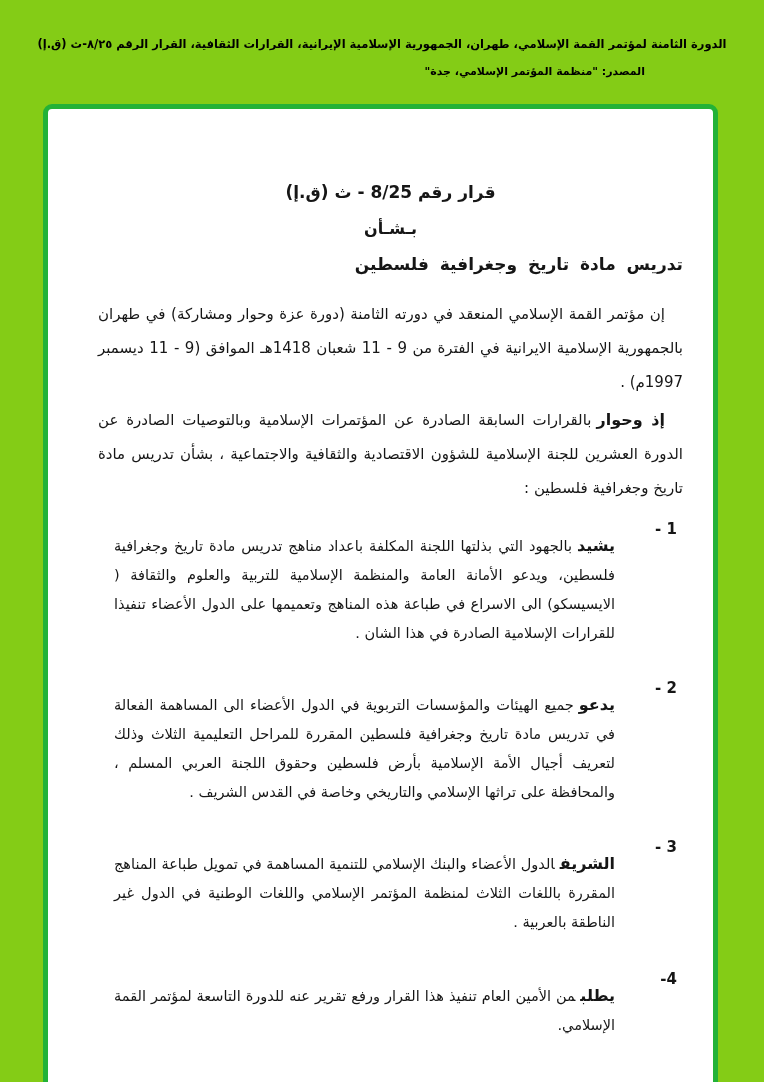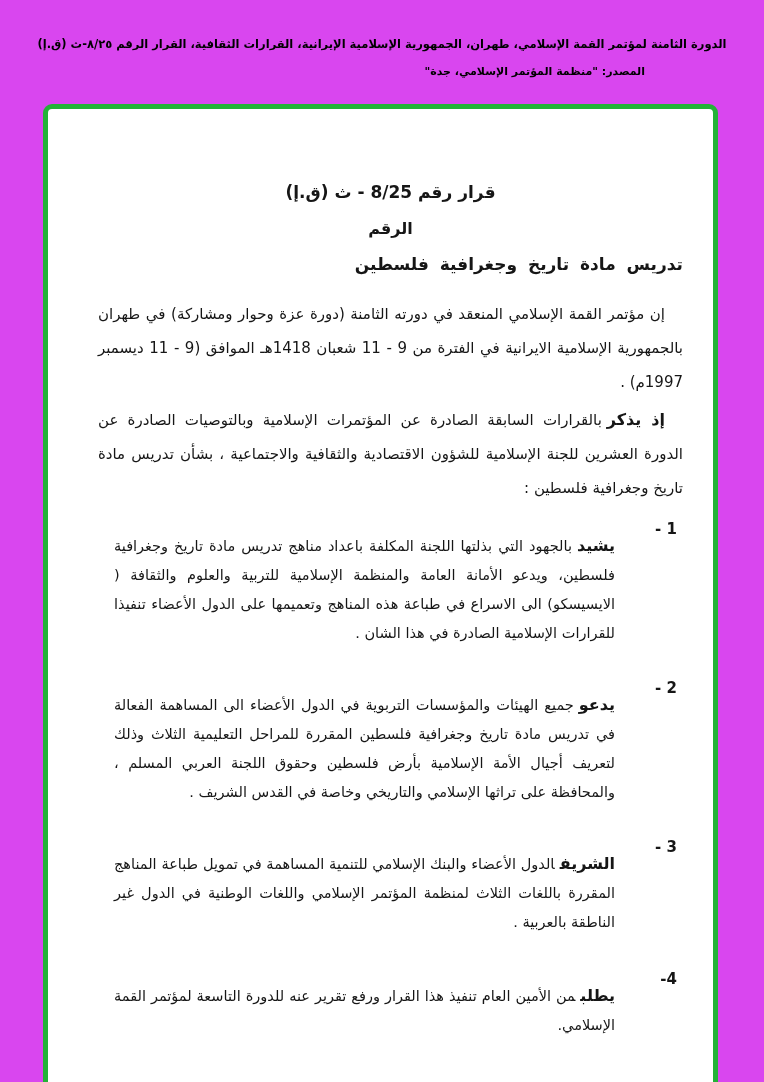--- a/index.html
+++ b/index.html
@@ -3,21 +3,21 @@
 <meta charset="utf-8">
 <style>
   :root { --green: #23b237; --ink: #161616; }
   * { box-sizing: border-box; }
   html, body { margin: 0; padding: 0; background: #ffffff; }
   .page {
     position: relative;
     width: 764px;
     height: 1082px;
     margin: 0 auto;
-    background: #d946ef;
+    background: #84cc16;
     direction: rtl;
     font-family: "DejaVu Sans", sans-serif;
     color: var(--ink);
     overflow: hidden;
   }
   .hdr-citation {
     position: absolute;
     top: 37px; right: 0; left: 0;
     text-align: center;
     font-size: 11.5px;
@@ -116,27 +116,27 @@
 
   <div class="hdr-citation">الدورة الثامنة لمؤتمر القمة الإسلامي، طهران، الجمهورية الإسلامية الإيرانية، القرارات الثقافية، القرار الرقم ٨/٢٥-ث (ق.إ)</div>
 
   <div class="hdr-source">المصدر:  "منظمة المؤتمر الإسلامي، جدة"</div>
 
   <div class="frame">
     <div class="doc-content">
 
       <div class="title">قرار رقم 8/25 - ث (ق.إ)</div>
 
-      <div class="subtitle">الرقم</div>
+      <div class="subtitle">بـشـأن</div>
 
       <div class="subject">تدريس مادة تاريخ وجغرافية فلسطين</div>
 
       <p class="para"><span>إن مؤتمر القمة الإسلامي المنعقد في دورته الثامنة (دورة عزة وحوار ومشاركة) في طهران بالجمهورية الإسلامية الايرانية في الفترة من 9 - 11 شعبان 1418هـ الموافق (9 - 11 ديسمبر 1997م) .</span></p>
 
-      <p class="para second"><span class="lead">إذ يذكر</span><span>بالقرارات السابقة الصادرة عن المؤتمرات الإسلامية وبالتوصيات الصادرة عن الدورة العشرين للجنة الإسلامية للشؤون الاقتصادية والثقافية والاجتماعية ، بشأن تدريس مادة تاريخ وجغرافية فلسطين :</span></p>
+      <p class="para second"><span class="lead">إذ وحوار</span><span>بالقرارات السابقة الصادرة عن المؤتمرات الإسلامية وبالتوصيات الصادرة عن الدورة العشرين للجنة الإسلامية للشؤون الاقتصادية والثقافية والاجتماعية ، بشأن تدريس مادة تاريخ وجغرافية فلسطين :</span></p>
 
       <div class="items">
 
         <div class="item i1">
           <div class="item-num">1 -</div>
           <p class="item-text"><span class="lead">يشيد</span><span>بالجهود التي بذلتها اللجنة المكلفة باعداد مناهج تدريس مادة تاريخ وجغرافية فلسطين، ويدعو الأمانة العامة والمنظمة الإسلامية للتربية والعلوم والثقافة ( الايسيسكو) الى الاسراع في طباعة هذه المناهج وتعميمها على الدول الأعضاء تنفيذا للقرارات الإسلامية الصادرة في هذا الشان .</span></p>
         </div>
 
         <div class="item i2">
           <div class="item-num">2 -</div>

